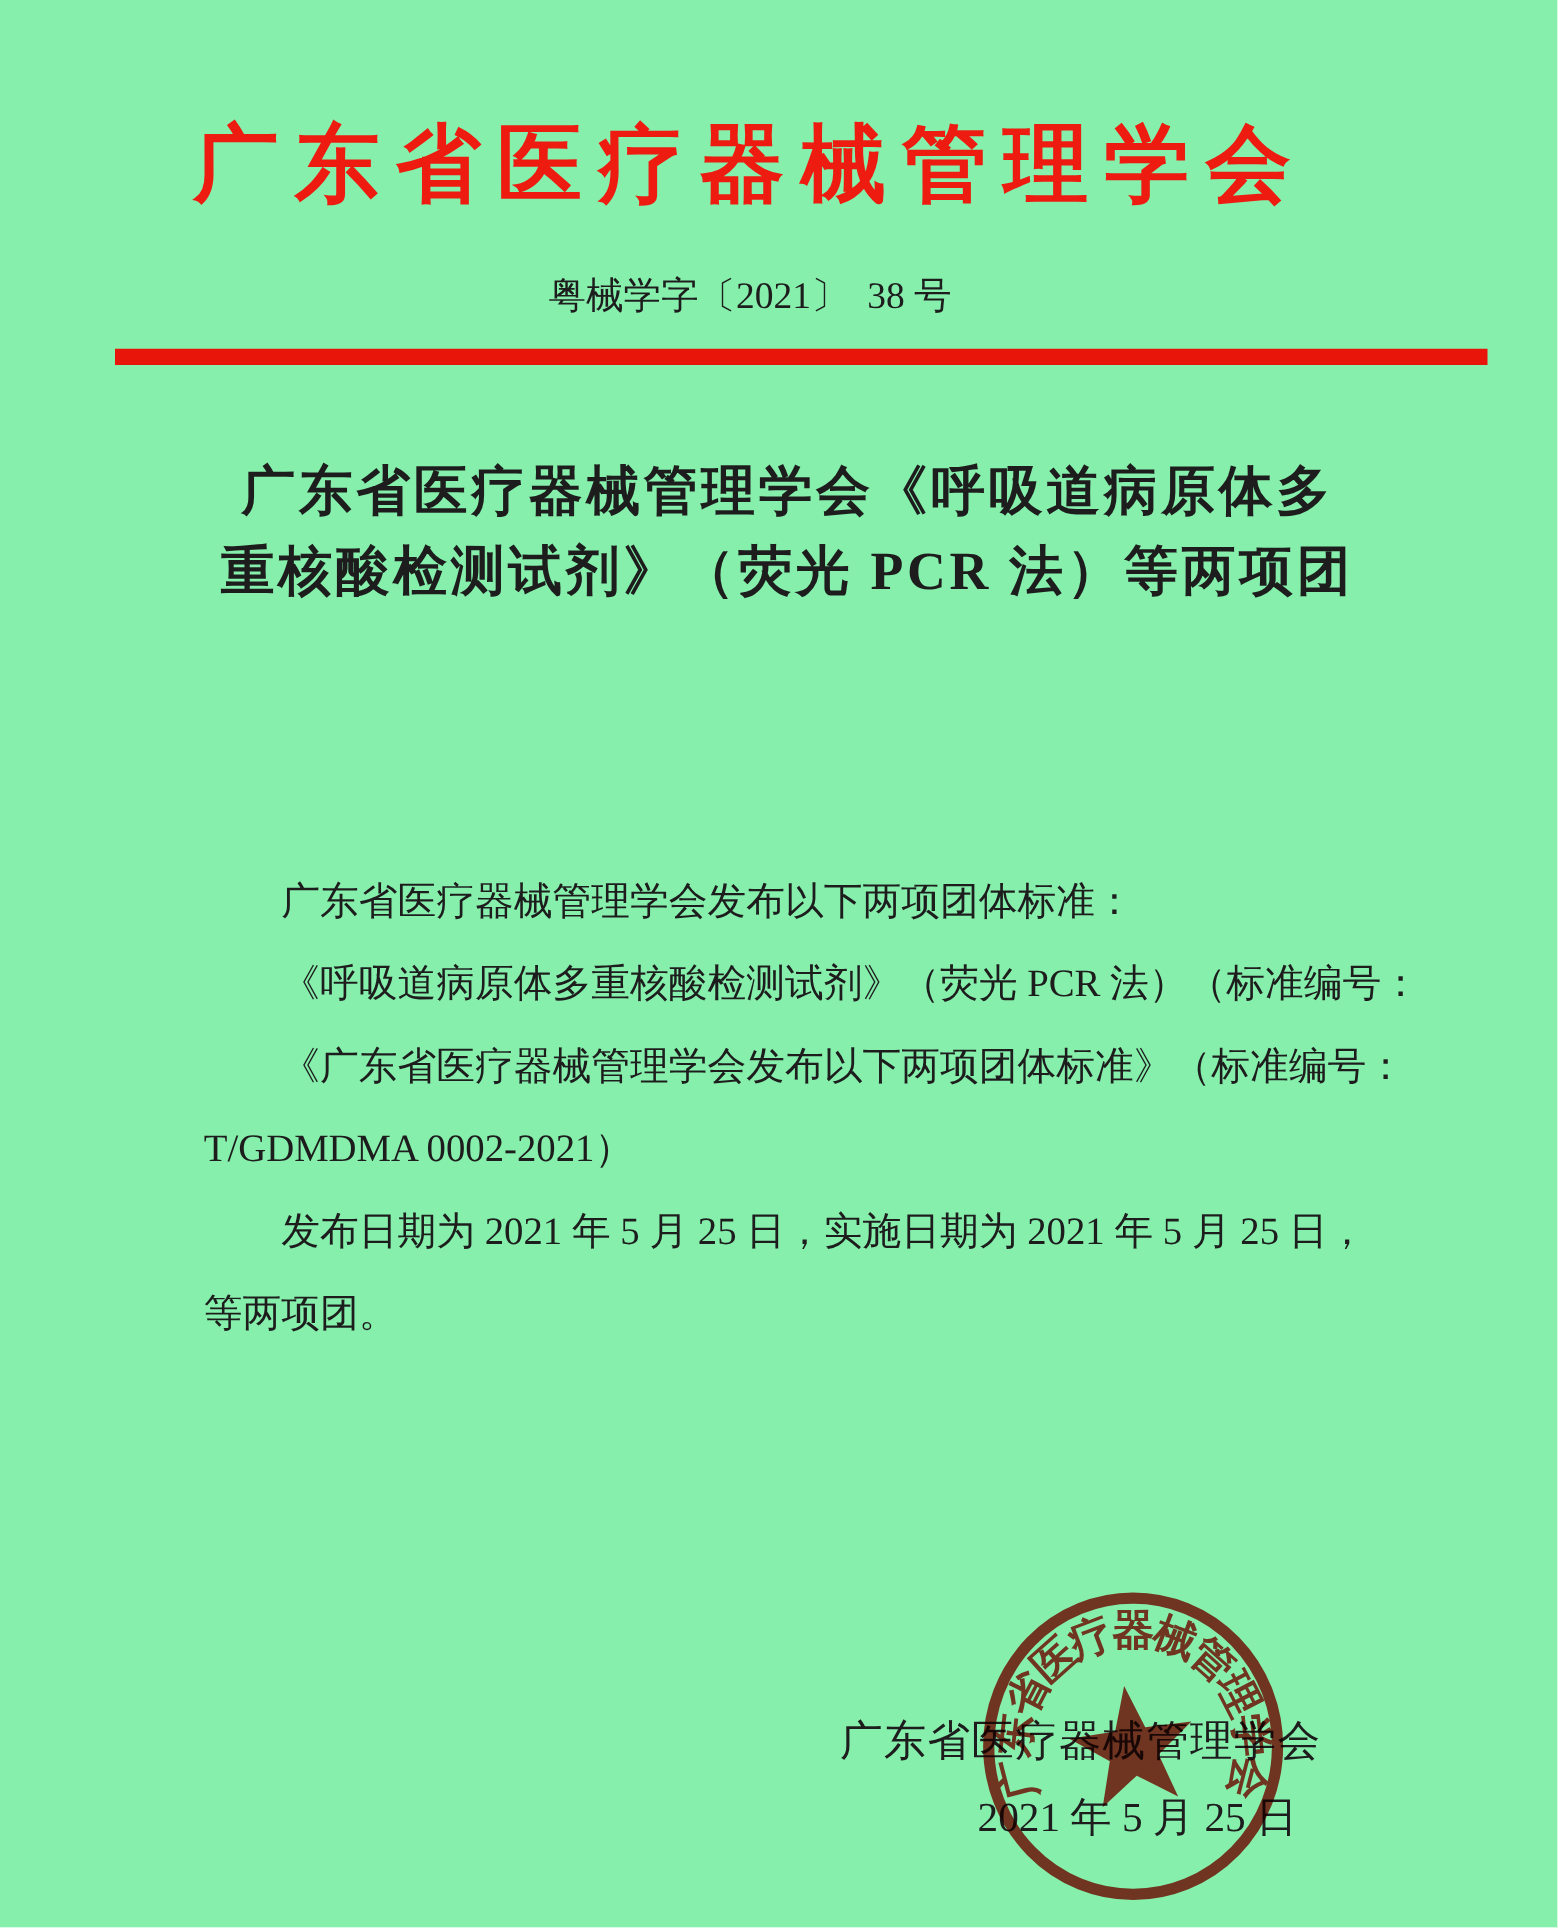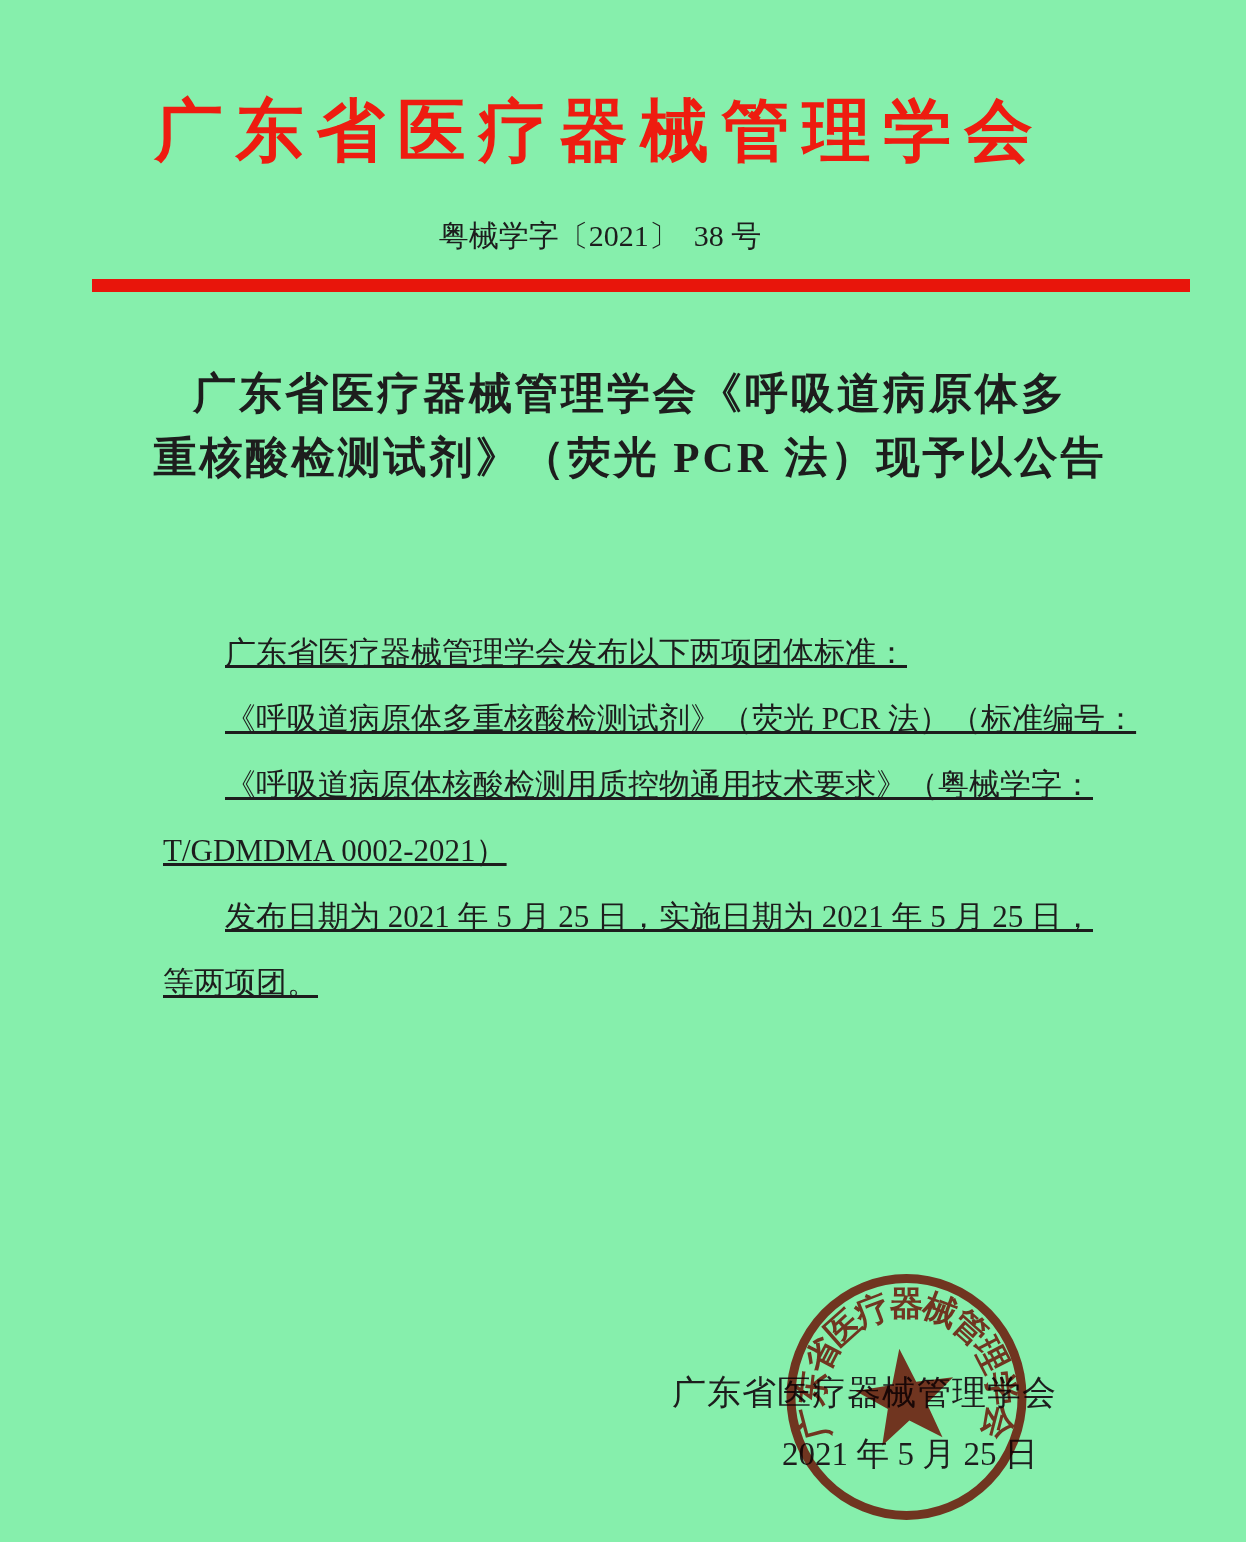--- a/index.html
+++ b/index.html
@@ -65,24 +65,23 @@
     font-weight: bold;
     font-size: 43px;
     letter-spacing: 3px;
     line-height: 64px;
   }
   .title-line { white-space: nowrap; padding-left: 40px; }
 
   
   .body-text {
     position: absolute;
-    top: 620px;
+    top: 688px;
     left: 163px;
     font-size: 31px;
-    text-decoration: underline;
   }
   .body-line {
     height: 66px;
     display: flex;
     align-items: center;
     white-space: pre;
   }
   .body-line.indent { padding-left: 62px; }
 
   
@@ -123,27 +122,27 @@
 <div class="page">
 
   <h1 class="org-title">广东省医疗器械管理学会</h1>
 
   <div class="doc-number">粤械学字〔2021〕  38 号</div>
 
   <div class="red-line"></div>
 
   <div class="doc-title">
     <div class="title-line">广东省医疗器械管理学会《呼吸道病原体多</div>
-    <div class="title-line">重核酸检测试剂》（荧光 PCR 法）现予以公告</div>
+    <div class="title-line">重核酸检测试剂》（荧光 PCR 法）等两项团</div>
   </div>
 
   <div class="body-text">
     <div class="body-line indent">广东省医疗器械管理学会发布以下两项团体标准：</div>
     <div class="body-line indent">《呼吸道病原体多重核酸检测试剂》（荧光 PCR 法）（标准编号：</div>
-    <div class="body-line indent">《呼吸道病原体核酸检测用质控物通用技术要求》（粤械学字：</div>
+    <div class="body-line indent">《广东省医疗器械管理学会发布以下两项团体标准》（标准编号：</div>
     <div class="body-line">T/GDMDMA 0002-2021）</div>
     <div class="body-line indent">发布日期为 2021 年 5 月 25 日，实施日期为 2021 年 5 月 25 日，</div>
     <div class="body-line">等两项团。</div>
   </div>
 
   <div class="signature">广东省医疗器械管理学会</div>
 
   <div class="sign-date">2021 年 5 月 25 日</div>
 
   <svg class="seal" viewBox="0 0 250 250" aria-hidden="true">

